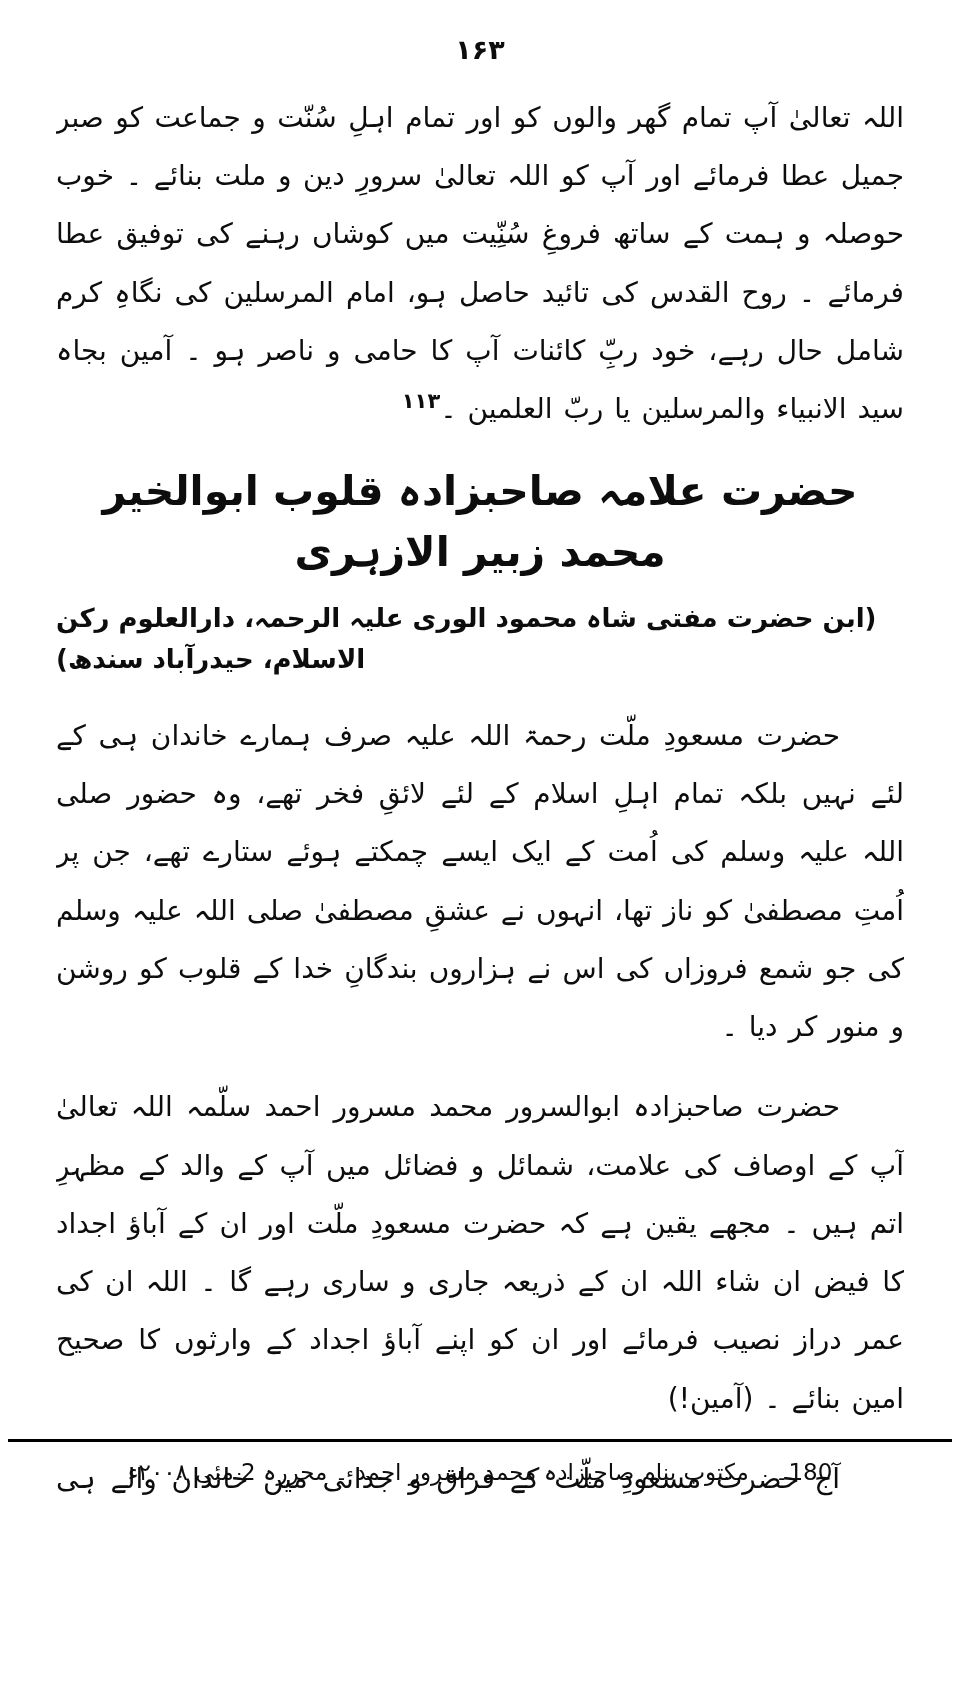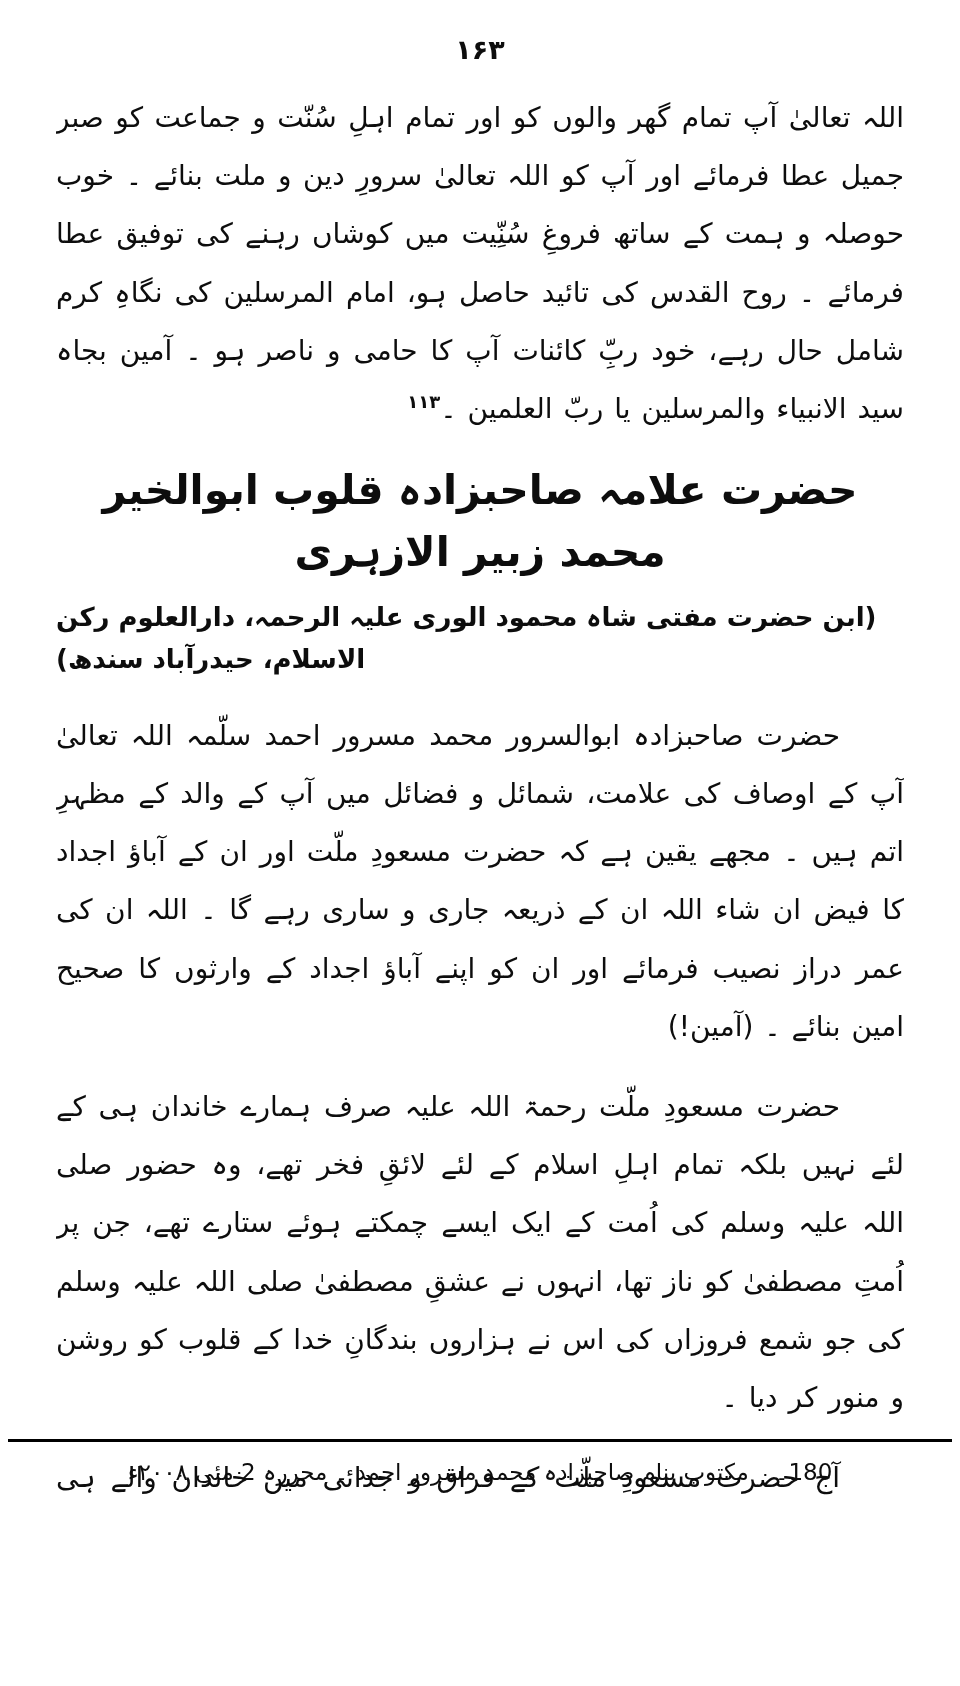--- a/index.html
+++ b/index.html
@@ -29,21 +29,21 @@
   }
   .para {
     font-size: 28px;
     line-height: 2.08;
     text-align: justify;
     word-spacing: 2px;
     margin-bottom: 22px;
   }
   .indent { text-indent: 64px; }
   .fn-ref {
-    font-size: 18px;
+    font-size: 21px;
     vertical-align: super;
     font-weight: bold;
   }
   .heading {
     text-align: center;
     font-size: 41px;
     font-weight: bold;
     line-height: 1.5;
     margin: 16px 0 14px 0;
   }
@@ -79,23 +79,23 @@
   <div class="page-number">۱۶۳</div>
 
   <div class="content">
 
     <p class="para"><span>اللہ تعالیٰ آپ تمام گھر والوں کو اور تمام اہلِ سُنّت و جماعت کو صبر جمیل عطا فرمائے اور آپ کو اللہ تعالیٰ سرورِ دین و ملت بنائے ۔ خوب حوصلہ و ہمت کے ساتھ فروغِ سُنِّیت میں کوشاں رہنے کی توفیق عطا فرمائے ۔ روح القدس کی تائید حاصل ہو، امام المرسلین کی نگاہِ کرم شامل حال رہے، خود ربِّ کائنات آپ کا حامی و ناصر ہو ۔ آمین بجاہ سید الانبیاء والمرسلین یا ربّ العلمین ۔</span><sup class="fn-ref">۱۱۳</sup></p>
 
     <h1 class="heading">حضرت علامہ صاحبزادہ قلوب ابوالخیر محمد زبیر الازہری</h1>
 
     <div class="subheading">(ابن حضرت مفتی شاہ محمود الوری علیہ الرحمہ، دارالعلوم رکن الاسلام، حیدرآباد سندھ)</div>
 
+    <p class="para indent">حضرت مسعودِ ملّت رحمۃ اللہ علیہ صرف ہمارے خاندان ہی کے لئے نہیں بلکہ تمام اہلِ اسلام کے لئے لائقِ فخر تھے، وہ حضور صلی اللہ علیہ وسلم کی اُمت کے ایک ایسے چمکتے ہوئے ستارے تھے، جن پر اُمتِ مصطفیٰ کو ناز تھا، انہوں نے عشقِ مصطفیٰ صلی اللہ علیہ وسلم کی جو شمع فروزاں کی اس نے ہزاروں بندگانِ خدا کے قلوب کو روشن و منور کر دیا ۔</p>
+
     <p class="para indent">حضرت صاحبزادہ ابوالسرور محمد مسرور احمد سلّمہ اللہ تعالیٰ آپ کے اوصاف کی علامت، شمائل و فضائل میں آپ کے والد کے مظہرِ اتم ہیں ۔ مجھے یقین ہے کہ حضرت مسعودِ ملّت اور ان کے آباؤ اجداد کا فیض ان شاء اللہ ان کے ذریعہ جاری و ساری رہے گا ۔ اللہ ان کی عمر دراز نصیب فرمائے اور ان کو اپنے آباؤ اجداد کے وارثوں کا صحیح امین بنائے ۔ (آمین!)</p>
-
-    <p class="para indent">حضرت مسعودِ ملّت رحمۃ اللہ علیہ صرف ہمارے خاندان ہی کے لئے نہیں بلکہ تمام اہلِ اسلام کے لئے لائقِ فخر تھے، وہ حضور صلی اللہ علیہ وسلم کی اُمت کے ایک ایسے چمکتے ہوئے ستارے تھے، جن پر اُمتِ مصطفیٰ کو ناز تھا، انہوں نے عشقِ مصطفیٰ صلی اللہ علیہ وسلم کی جو شمع فروزاں کی اس نے ہزاروں بندگانِ خدا کے قلوب کو روشن و منور کر دیا ۔</p>
 
     <p class="para indent">آج حضرت مسعودِ ملّت کے فراق و جدائی میں خاندان والے ہی نہیں بلکہ اہلِ طریقت، اہلِ حقیقت، اہلِ معرفت اور اہلِ محبت ساری دنیا میں اشک بہا رہے ہیں، وہ اللہ کے ولیوں میں سے تھے، ان کا ملنا، ملانا اللہ کے لیے تھا، وہ ساری عمر عشقِ</p>
 
   </div>
 
   <div class="footnote-area">
     <div class="footnote-rule"></div>
     <div class="footnote"><span class="fn-num">180۔</span><span>مکتوب بنام صاحبزادہ محمد مسرور احمد ۔ محررہ 2 مئی ۲۰۰۸ء</span></div>
   </div>
 

